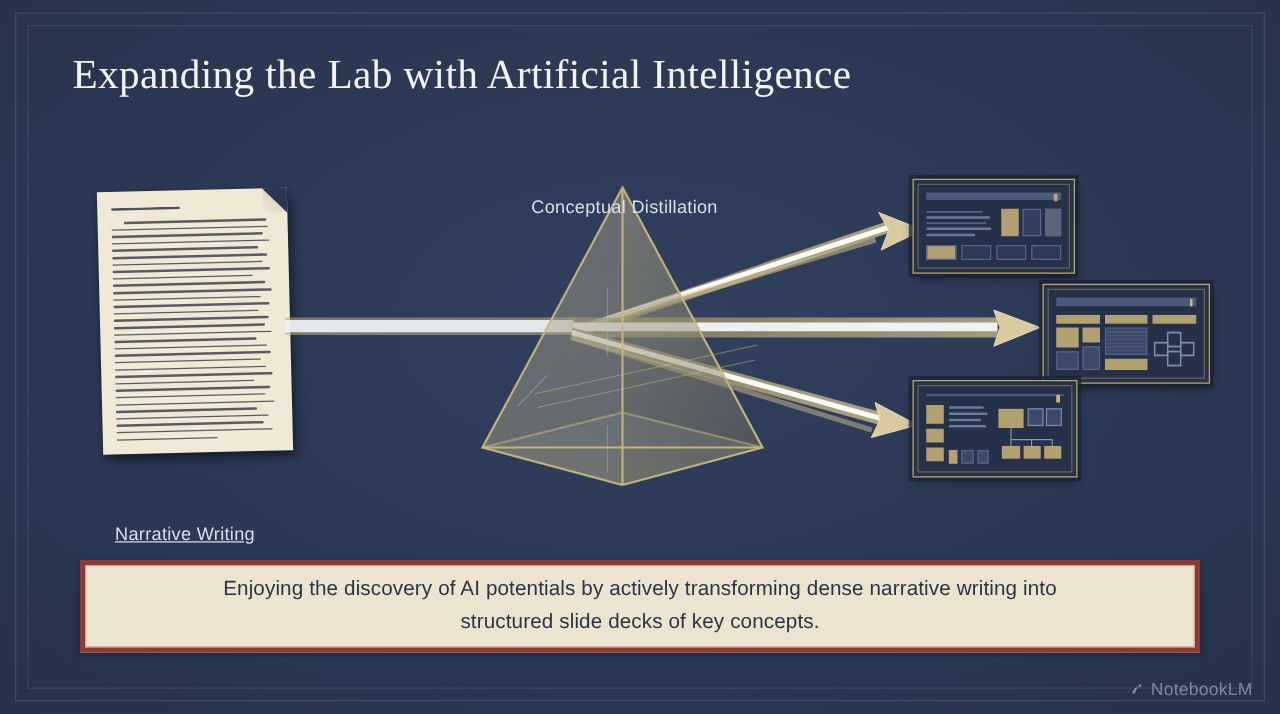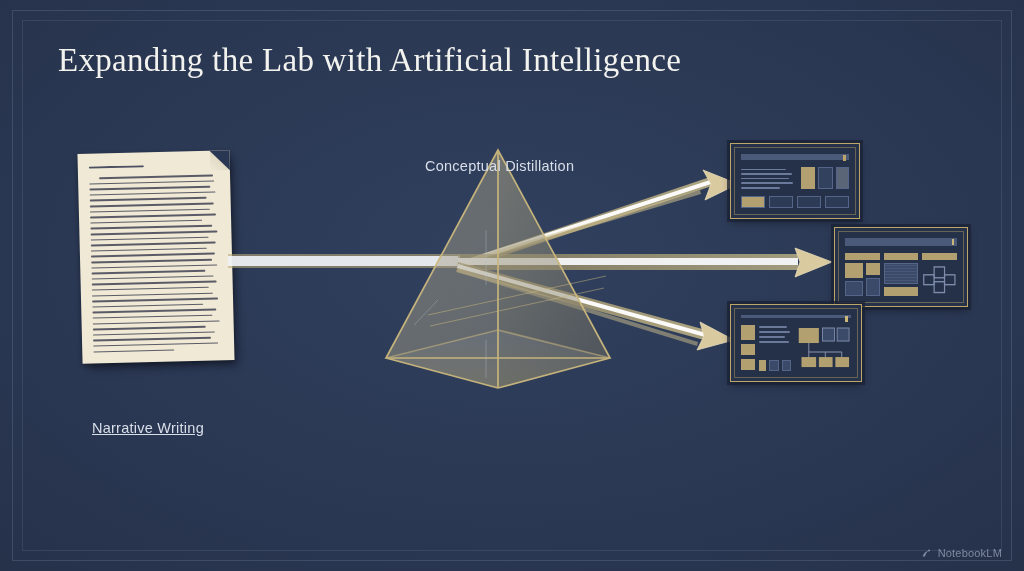--- a/index.html
+++ b/index.html
@@ -147,21 +147,21 @@
   .caption-text{
     color:#2b3346;font-size:16.5px;line-height:1.55;
     text-align:center;max-width:700px;
     letter-spacing:0.1px;
   }
 
   
   .wm{
     position:absolute;right:22px;bottom:12px;
     display:flex;align-items:center;gap:5px;
-    color:#8d98ae;font-size:11px;letter-spacing:.2px;
+    color:#8d98ae;font-size:14px;letter-spacing:.2px;
     opacity:.85;
   }
   .wm-ico{width:12px;height:12px;display:block;}
 </style>
 </head>
 <body>
 
 <div id="slide">
 
   <div class="frame-outer"></div>
@@ -400,20 +400,25 @@
               <rect x="25" y="32" width="15" height="10" fill="#b3a071"></rect>
               <rect x="43" y="32" width="15" height="10" fill="#b3a071"></rect>
             </svg>
           </div>
         </div>
       </div>
     </div>
   </div>
 
 
+  <div class="caption">
+    <div class="caption-inner">
+      <div class="caption-text">Enjoying the discovery of AI potentials by actively transforming dense narrative writing into structured slide decks of key concepts.</div>
+    </div>
+  </div>
 
   <div class="wm">
     <svg class="wm-ico" viewBox="0 0 24 24">
       <path d="M3 19c2-6 6-10 12-12-4 4-6 8-7 12z" fill="#8d98ae"></path>
       <circle cx="16" cy="7" r="2.2" fill="#8d98ae"></circle>
     </svg>
     <span>NotebookLM</span>
   </div>
 
 </div>

